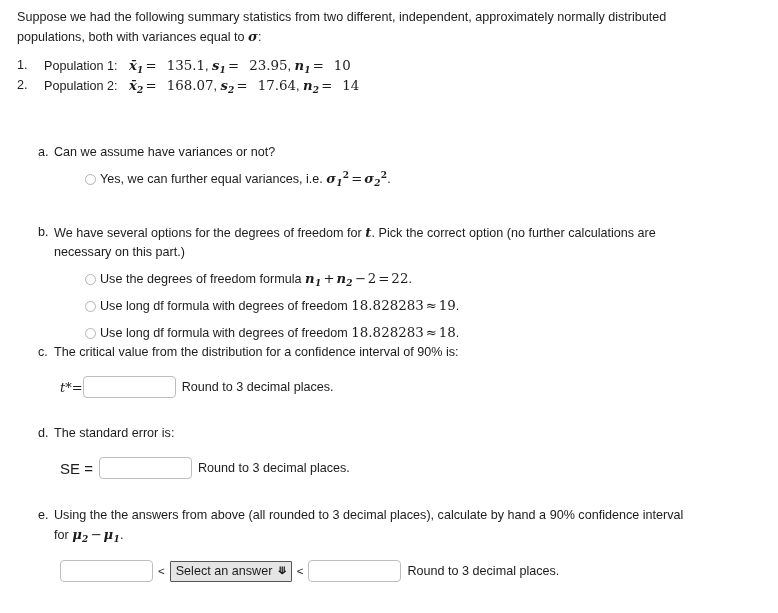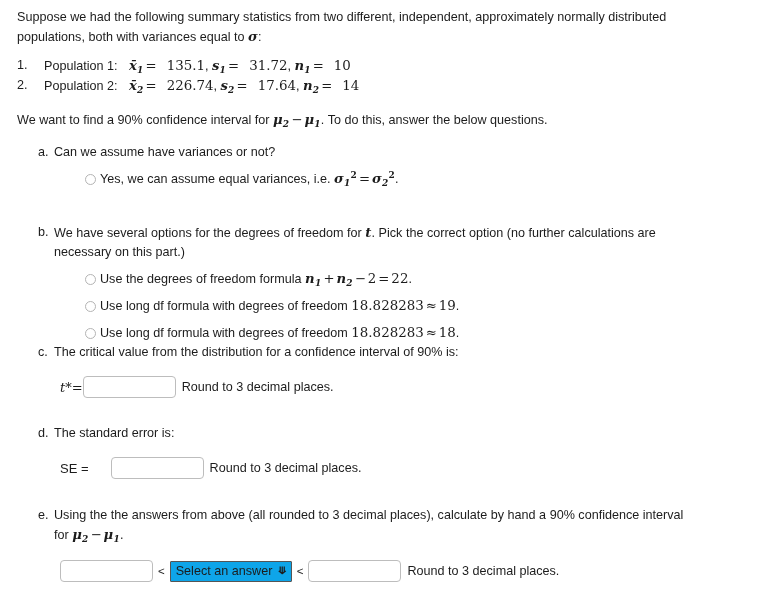--- a/index.html
+++ b/index.html
@@ -165,37 +165,37 @@
     padding: 0 4px;
     outline: none;
   }
   .lbl-tstar {
     font-family: "DejaVu Serif", "Liberation Serif", serif;
     font-style: italic;
     font-size: 13px;
     margin-right: 0px;
   }
   .lbl-se {
-    font-size: 13px;
-    margin-right: 22px;
+    font-size: 15px;
+    margin-right: 6px;
   }
   .after {
     margin-left: 6px;
     font-size: 12.6px;
     text-align: right;
   }
   .lt {
     padding: 0 5px;
     font-size: 11.5px;
     color: #1c1c1c;
   }
   .dropdown {
     height: 21px;
     border: 1px solid #555;
-    background: #0ea5e9;
+    background: #e5e5e5;
     box-sizing: border-box;
     display: inline-flex;
     align-items: center;
     padding: 0 4px 0 5px;
     font-family: "Liberation Sans", sans-serif;
     font-size: 12.6px;
     color: #1c1c1c;
     border-radius: 1px;
   }
   .dropdown .chev {
@@ -214,44 +214,40 @@
   <div class="intro">
     <span>Suppose we had the following summary statistics from two different, independent, approximately normally distributed populations, both with variances equal to</span>
     <span class="m">σ</span><span>:</span>
   </div>
 
   <div class="pop-list">
     <div class="pop-item">
       <span class="marker">1.</span>
       <span>Population 1:</span>
       <span class="wide-sp"></span><span class="m"><span>x̄</span><sub>1</sub></span><span class="op">=</span><span class="wide-sp"></span><span class="num">135.1</span><span>,</span>
-      <span class="m"><span>s</span><sub>1</sub></span><span class="op">=</span><span class="wide-sp"></span><span class="num">31.72</span><span>,</span>
+      <span class="m"><span>s</span><sub>1</sub></span><span class="op">=</span><span class="wide-sp"></span><span class="num">23.95</span><span>,</span>
       <span class="m"><span>n</span><sub>1</sub></span><span class="op">=</span><span class="wide-sp"></span><span class="num">10</span>
     </div>
     <div class="pop-item">
       <span class="marker">2.</span>
       <span>Population 2:</span>
-      <span class="wide-sp"></span><span class="m"><span>x̄</span><sub>2</sub></span><span class="op">=</span><span class="wide-sp"></span><span class="num">226.74</span><span>,</span>
+      <span class="wide-sp"></span><span class="m"><span>x̄</span><sub>2</sub></span><span class="op">=</span><span class="wide-sp"></span><span class="num">168.07</span><span>,</span>
       <span class="m"><span>s</span><sub>2</sub></span><span class="op">=</span><span class="wide-sp"></span><span class="num">17.64</span><span>,</span>
       <span class="m"><span>n</span><sub>2</sub></span><span class="op">=</span><span class="wide-sp"></span><span class="num">14</span>
     </div>
   </div>
 
-  <div class="goal">
-    <span>We want to find a 90% confidence interval for</span>
-    <span class="m"><span>μ</span><sub>2</sub></span><span class="op">−</span><span class="m"><span>μ</span><sub>1</sub></span><span>. To do this, answer the below questions.</span>
-  </div>
 
   <div class="part part-a">
     <span class="letter">a.</span>
     <span class="ptext">Can we assume have variances or not?</span>
   </div>
   <div class="opt opt-a1">
     <span class="radio"></span>
-    <span><span>Yes, we can assume equal variances, i.e.</span>
+    <span><span>Yes, we can further equal variances, i.e.</span>
       <span class="m"><span>σ</span><sub>1</sub><sup>2</sup></span><span class="op">=</span><span class="m"><span>σ</span><sub>2</sub><sup>2</sup></span><span>.</span></span>
   </div>
 
   <div class="part part-b">
     <span class="letter">b.</span>
     <span class="ptext"><span>We have several options for the degrees of freedom for</span>
       <span class="m">t</span><span>. Pick the correct option (no further calculations are necessary on this part.)</span></span>
   </div>
   <div class="opt opt-b1">
     <span class="radio"></span>

